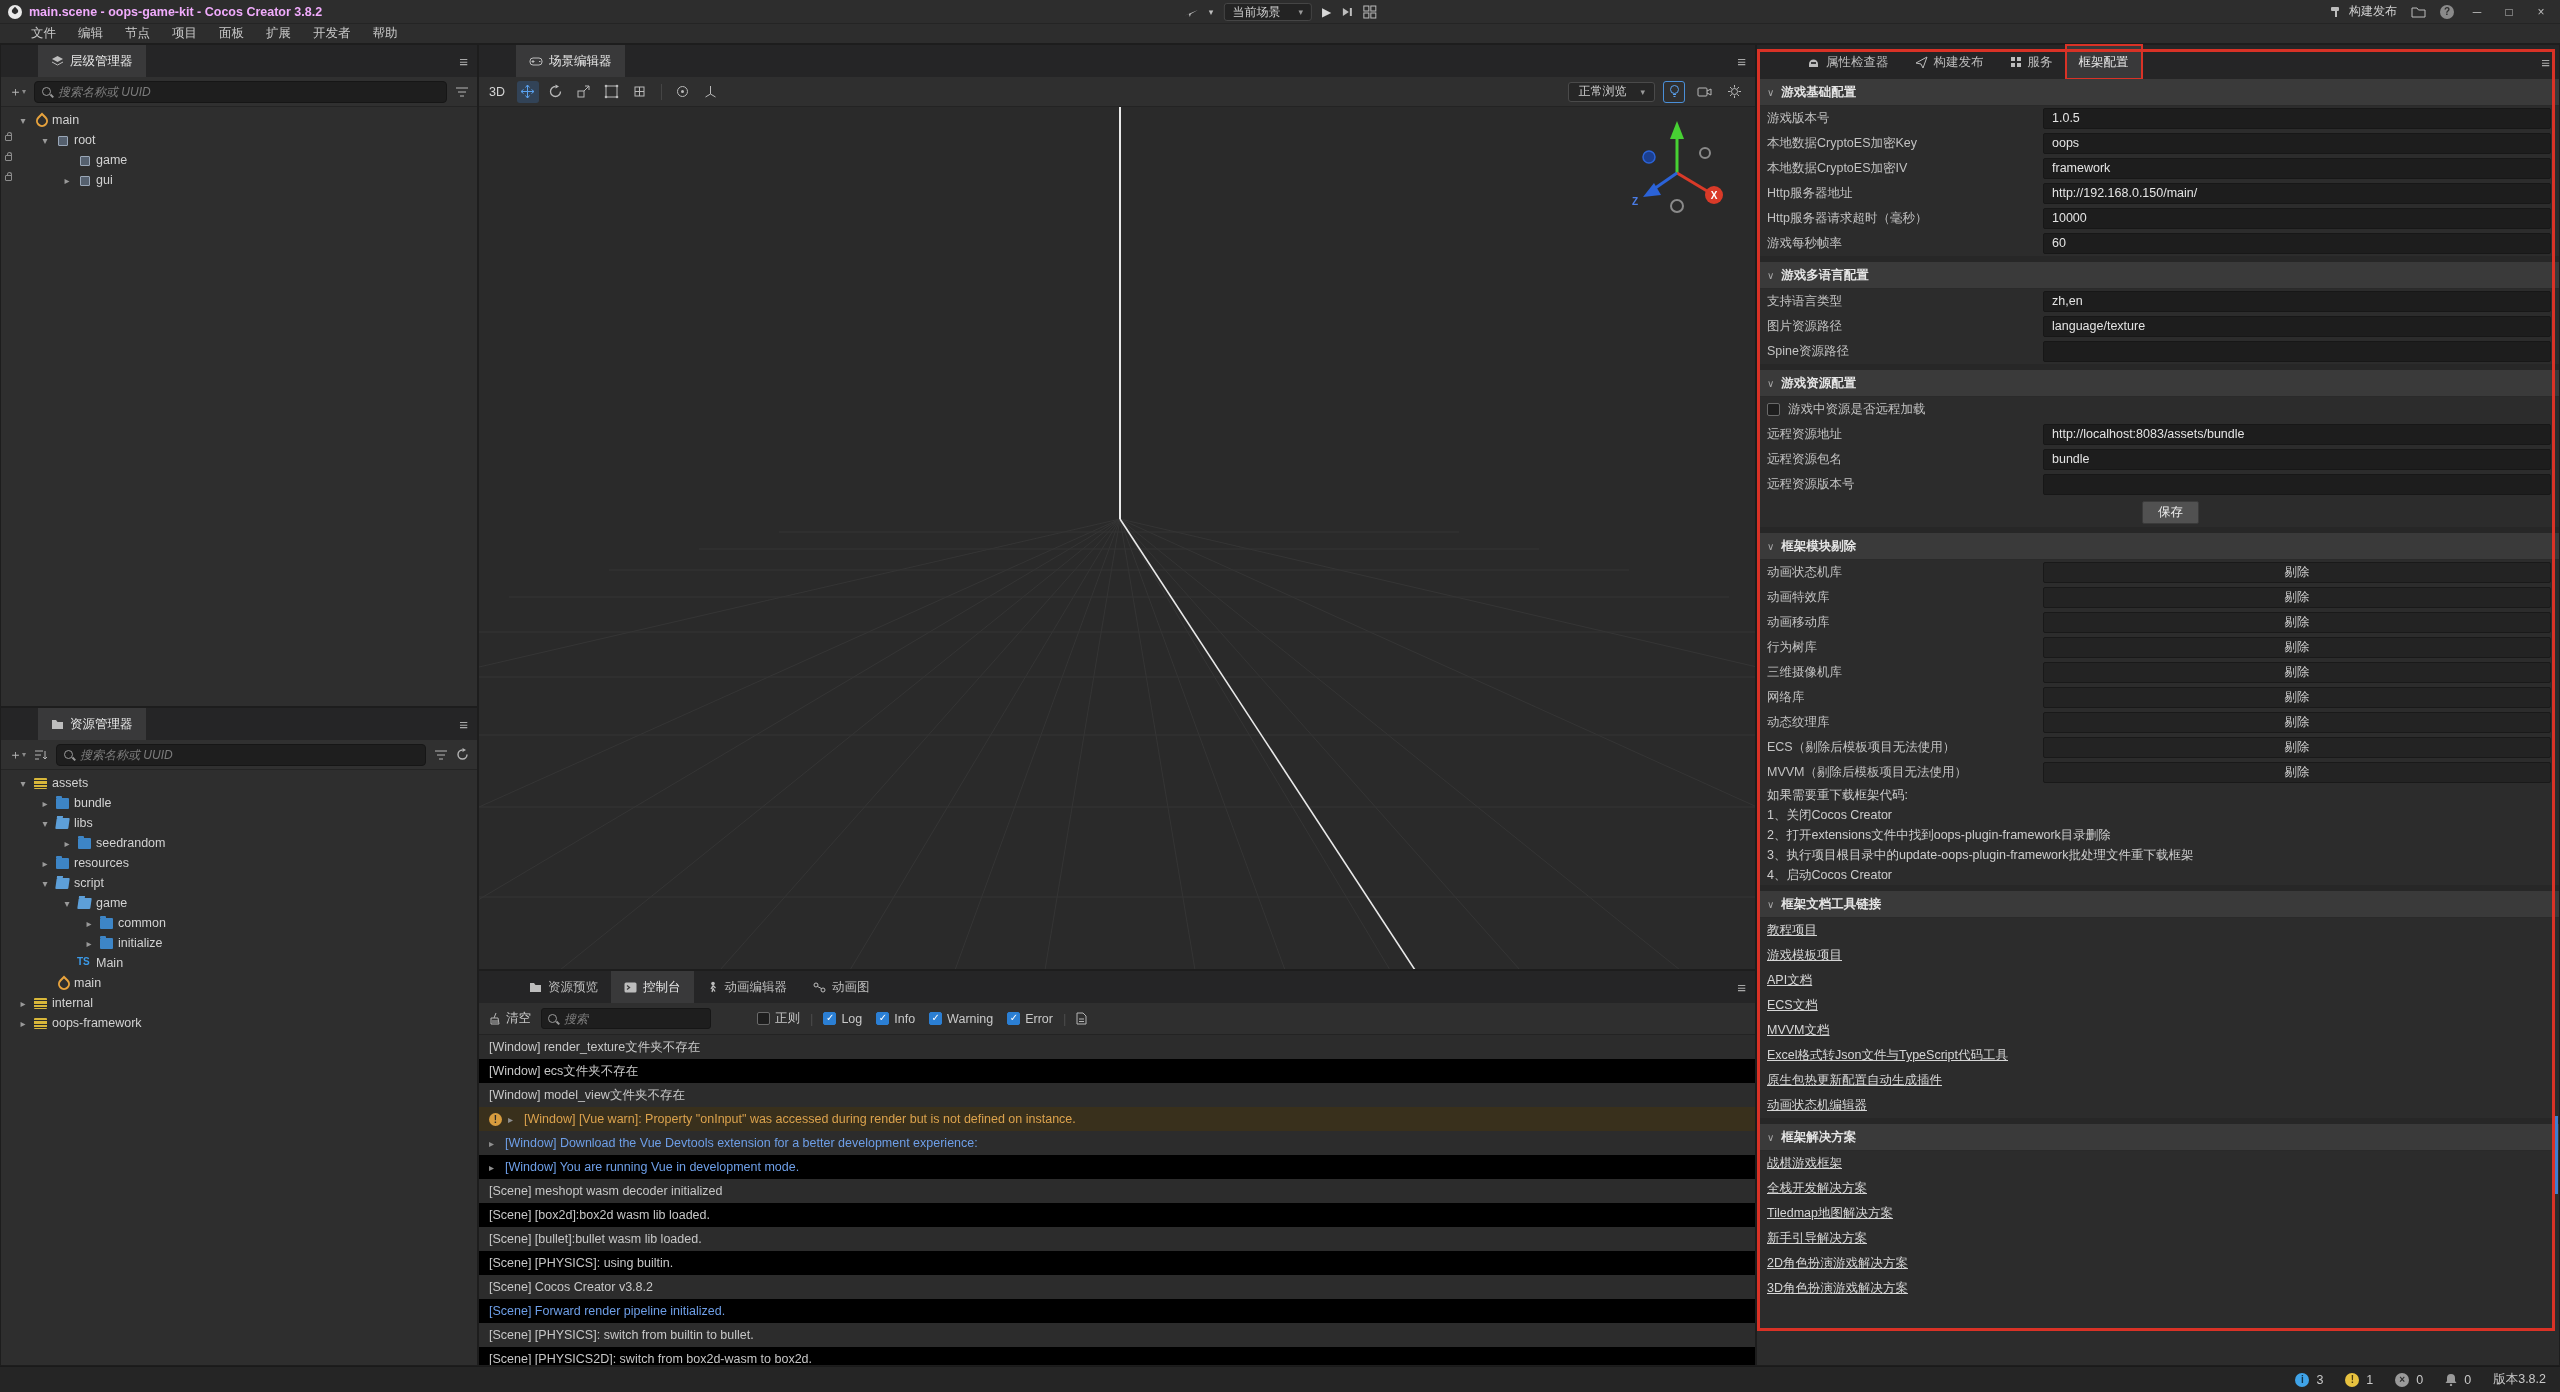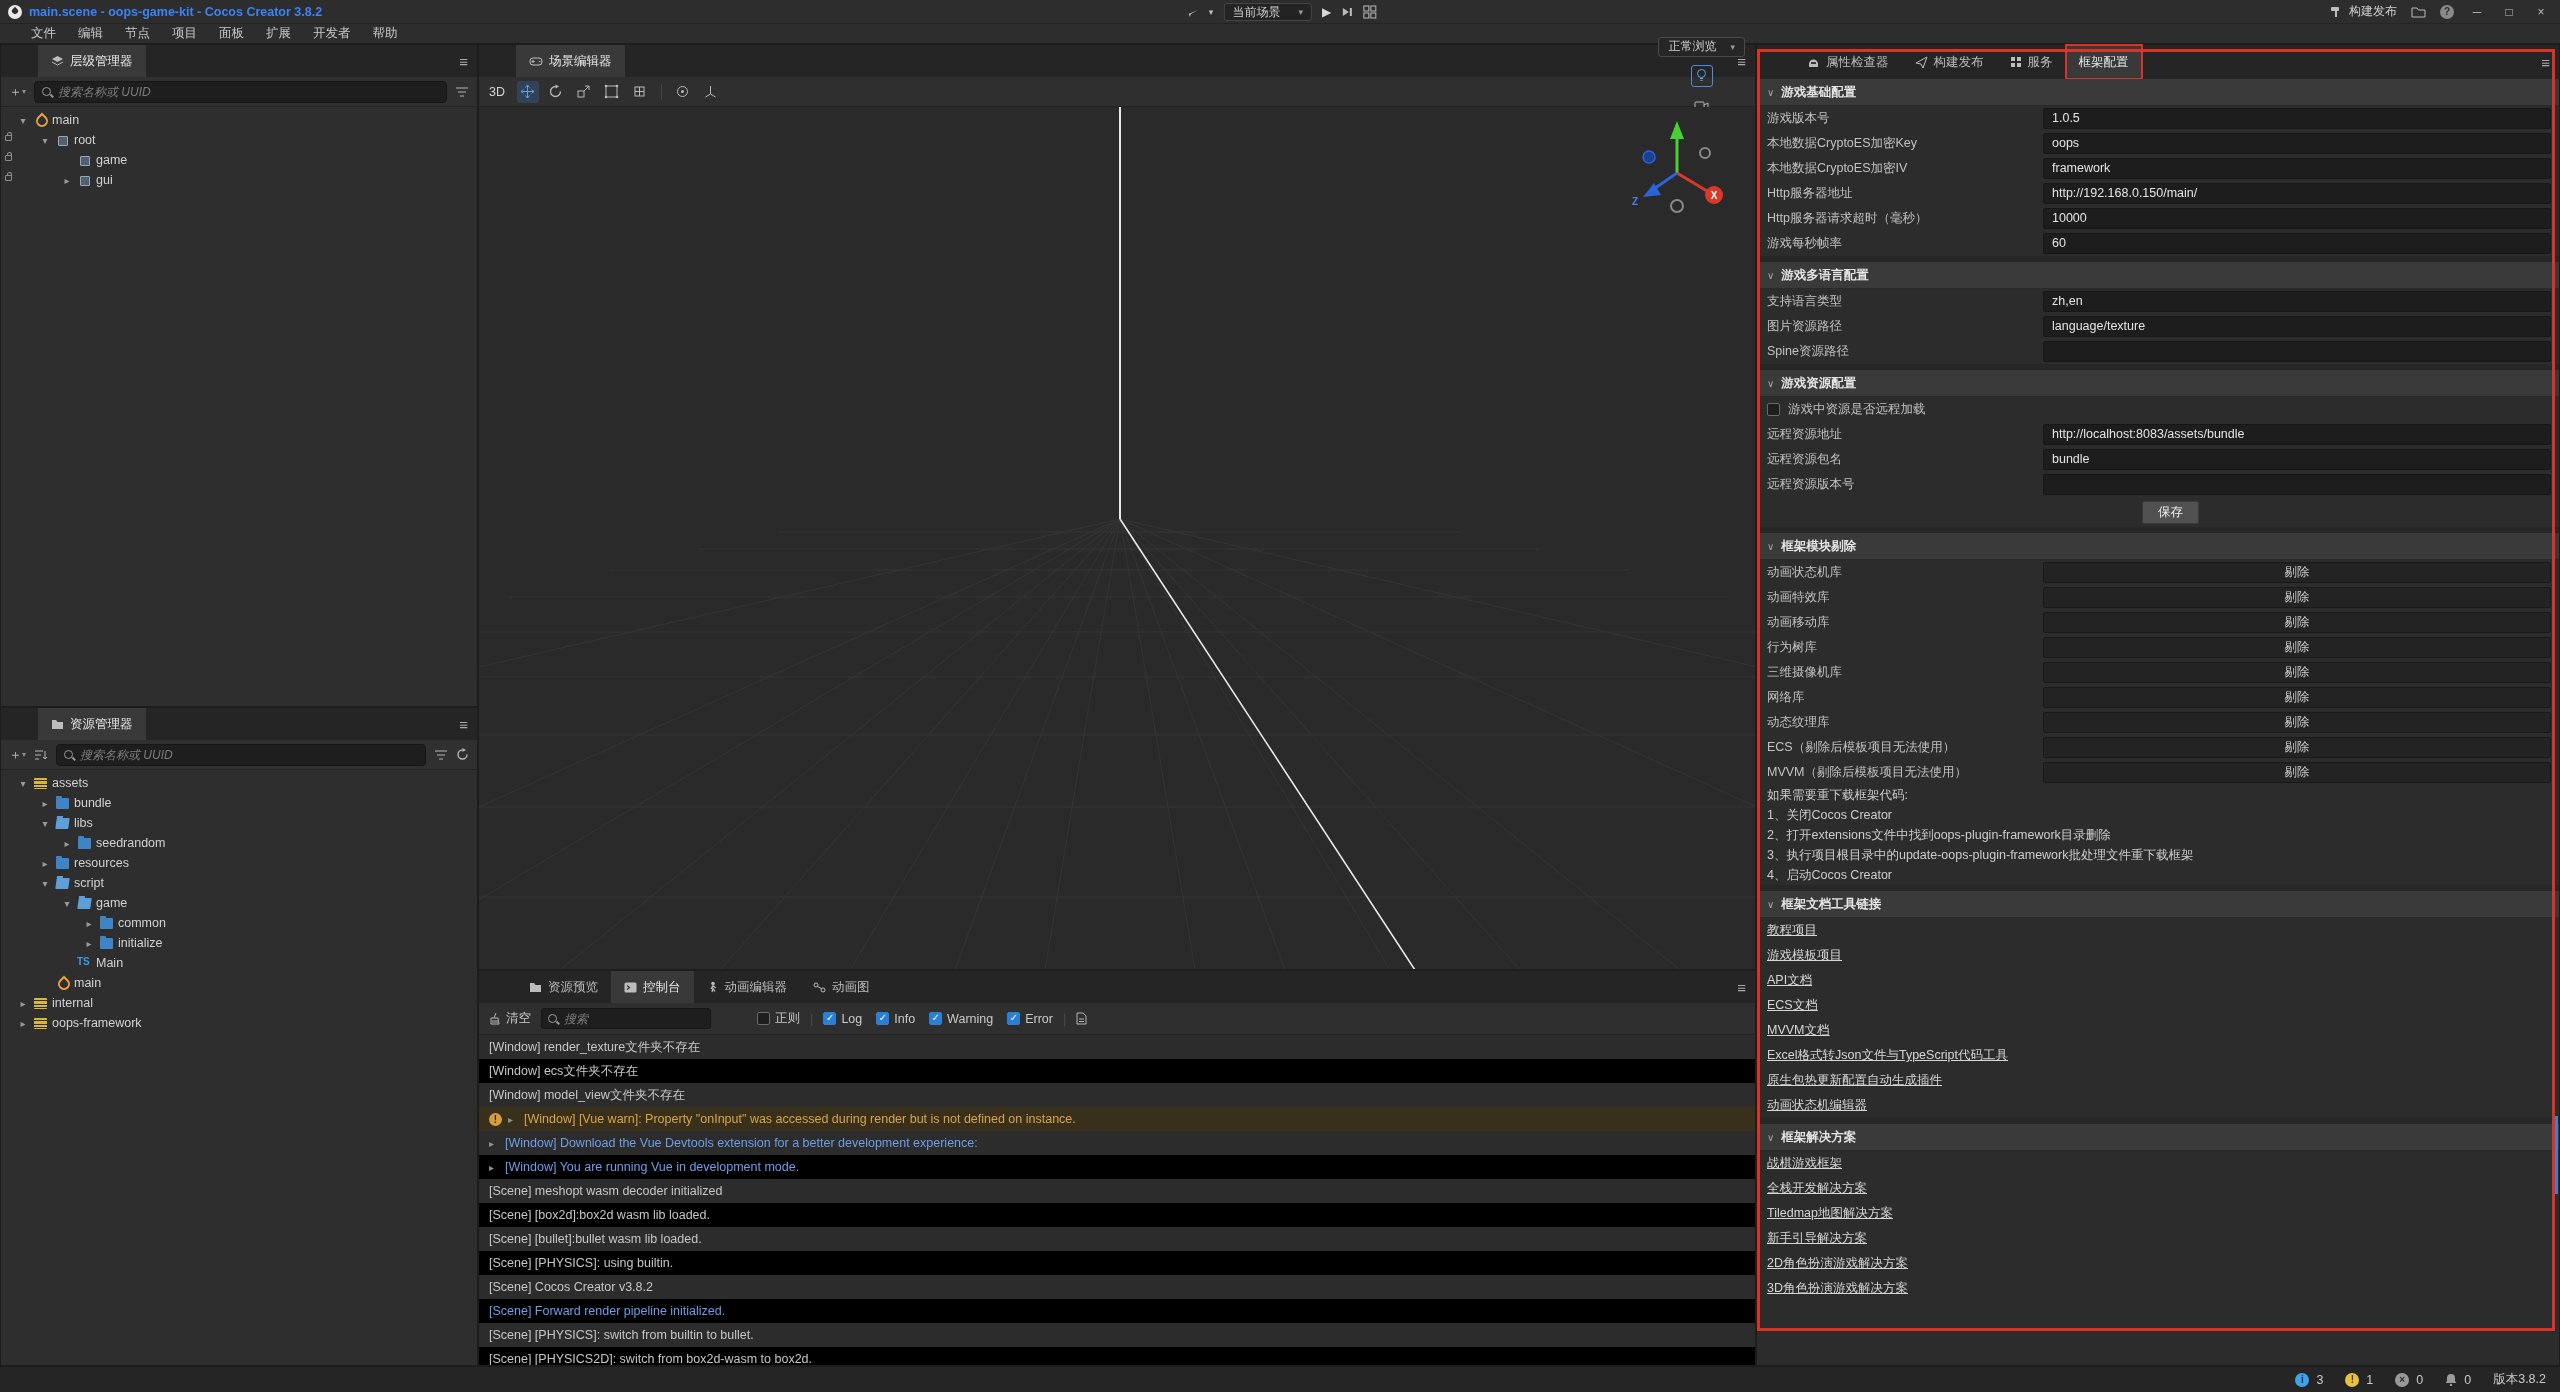--- a/index.html
+++ b/index.html
@@ -4,21 +4,21 @@
 <style>
   html,body{margin:0;padding:0;background:#111;}
   *{box-sizing:border-box;font-family:"Liberation Sans","DejaVu Sans",sans-serif;}
   .app{position:relative;width:2560px;height:1392px;background:#2b2b2b;color:#cfcfcf;overflow:hidden;font-size:13px;}
 
   
   .titlebar{position:absolute;left:0;top:0;width:2560px;height:24px;background:#2d2d2d;display:flex;align-items:center;border-bottom:1px solid #242424;}
   .title-left{display:flex;align-items:center;gap:7px;padding-left:8px;}
   .cocos-logo{width:14px;height:14px;border-radius:50%;background:#e9e9e9;position:relative;}
   .cocos-logo::after{content:"";position:absolute;left:4px;top:3px;width:6px;height:6px;background:#2d2d2d;border-radius:0 50% 50% 50%;transform:rotate(45deg);}
-  .app-title{color:#3b82f6;font-weight:bold;font-size:12.5px;}
+  .app-title{color:#f0abfc;font-weight:bold;font-size:12.5px;}
   .title-center{position:absolute;left:50%;top:0;transform:translateX(-50%);height:24px;display:flex;align-items:center;gap:10px;}
   .tb-ico{display:inline-flex;align-items:center;justify-content:center;color:#bdbdbd;}
   .scene-select{display:flex;align-items:center;gap:18px;height:18px;padding:0 8px;background:#232323;border:1px solid #454545;border-radius:3px;color:#cfcfcf;font-size:12px;}
   .play-btn{color:#d8d8d8;font-size:12px;}
   .title-right{margin-left:auto;display:flex;align-items:center;gap:14px;padding-right:10px;}
   .build-quick{display:flex;align-items:center;gap:6px;color:#cfcfcf;font-size:12px;}
   .help-circle{width:14px;height:14px;border-radius:50%;background:#8a8a8a;color:#2d2d2d;font-size:10px;font-weight:bold;display:flex;align-items:center;justify-content:center;}
   .win-ctl{color:#bdbdbd;font-size:12px;width:18px;text-align:center;}
 
   
@@ -385,21 +385,21 @@
         <svg width="15" height="15" viewBox="0 0 15 15">
             <circle cx="7.5" cy="7.5" r="5" fill="none" stroke="currentColor"></circle>
             <circle cx="7.5" cy="7.5" r="1.5" fill="currentColor"></circle>
           </svg>
       </span>
       <span class="sicon">
         <svg width="15" height="15" viewBox="0 0 15 15">
             <path d="M7.5 2v8M7.5 10l-5 3M7.5 10l5 3" stroke="currentColor" fill="none"></path>
           </svg>
       </span>
-      <span style="margin-left:auto;display:flex;align-items:center;gap:8px;flex-direction:column;">
+      <span style="margin-left:auto;display:flex;align-items:center;gap:8px;">
         <span class="view-select">
           <span>正常浏览</span>
           <span style="font-size:9px;color:#9a9a9a;">▾</span>
         </span>
         <span class="sicon bordered">
           <svg width="13" height="15" viewBox="0 0 13 15">
               <circle cx="6.5" cy="5.5" r="4" fill="none" stroke="#5aa2f0"></circle>
               <path d="M5 10.5h3M5.5 12.5h2" stroke="#5aa2f0"></path>
             </svg>
         </span>

